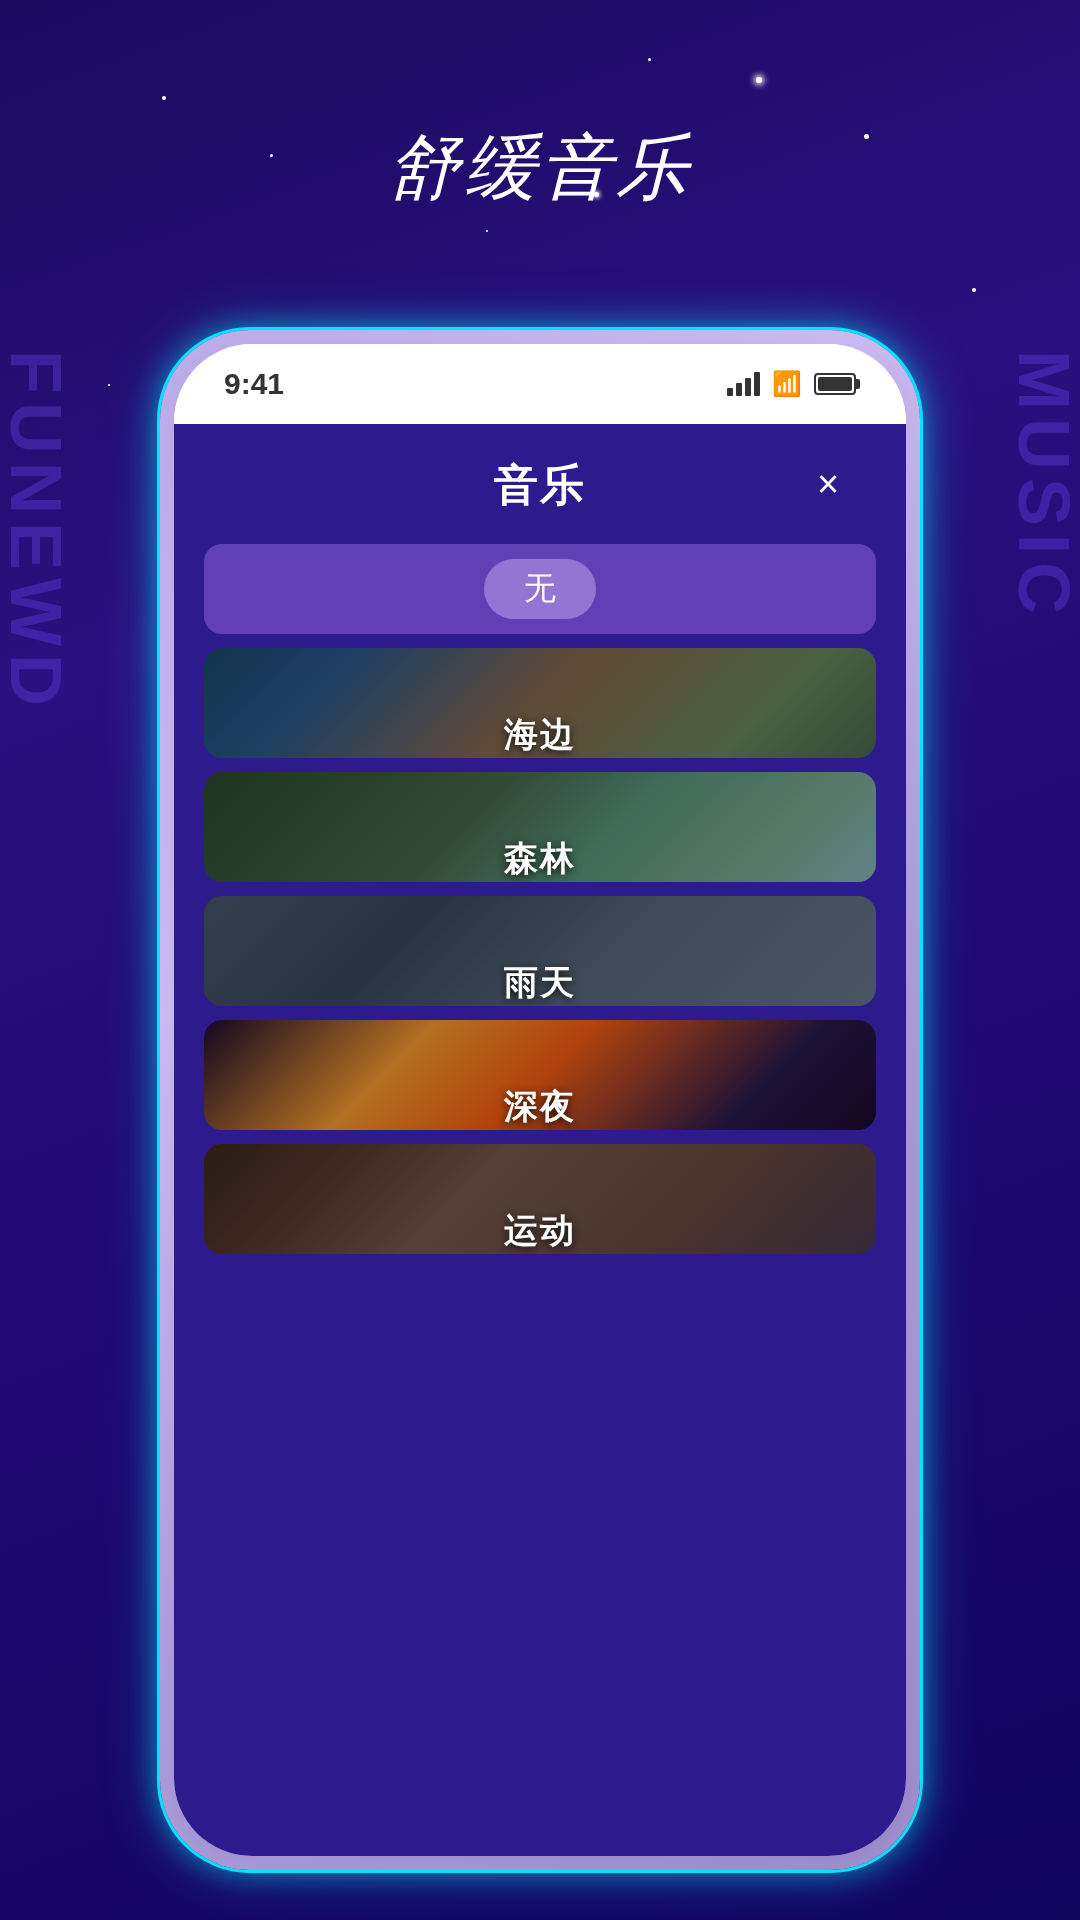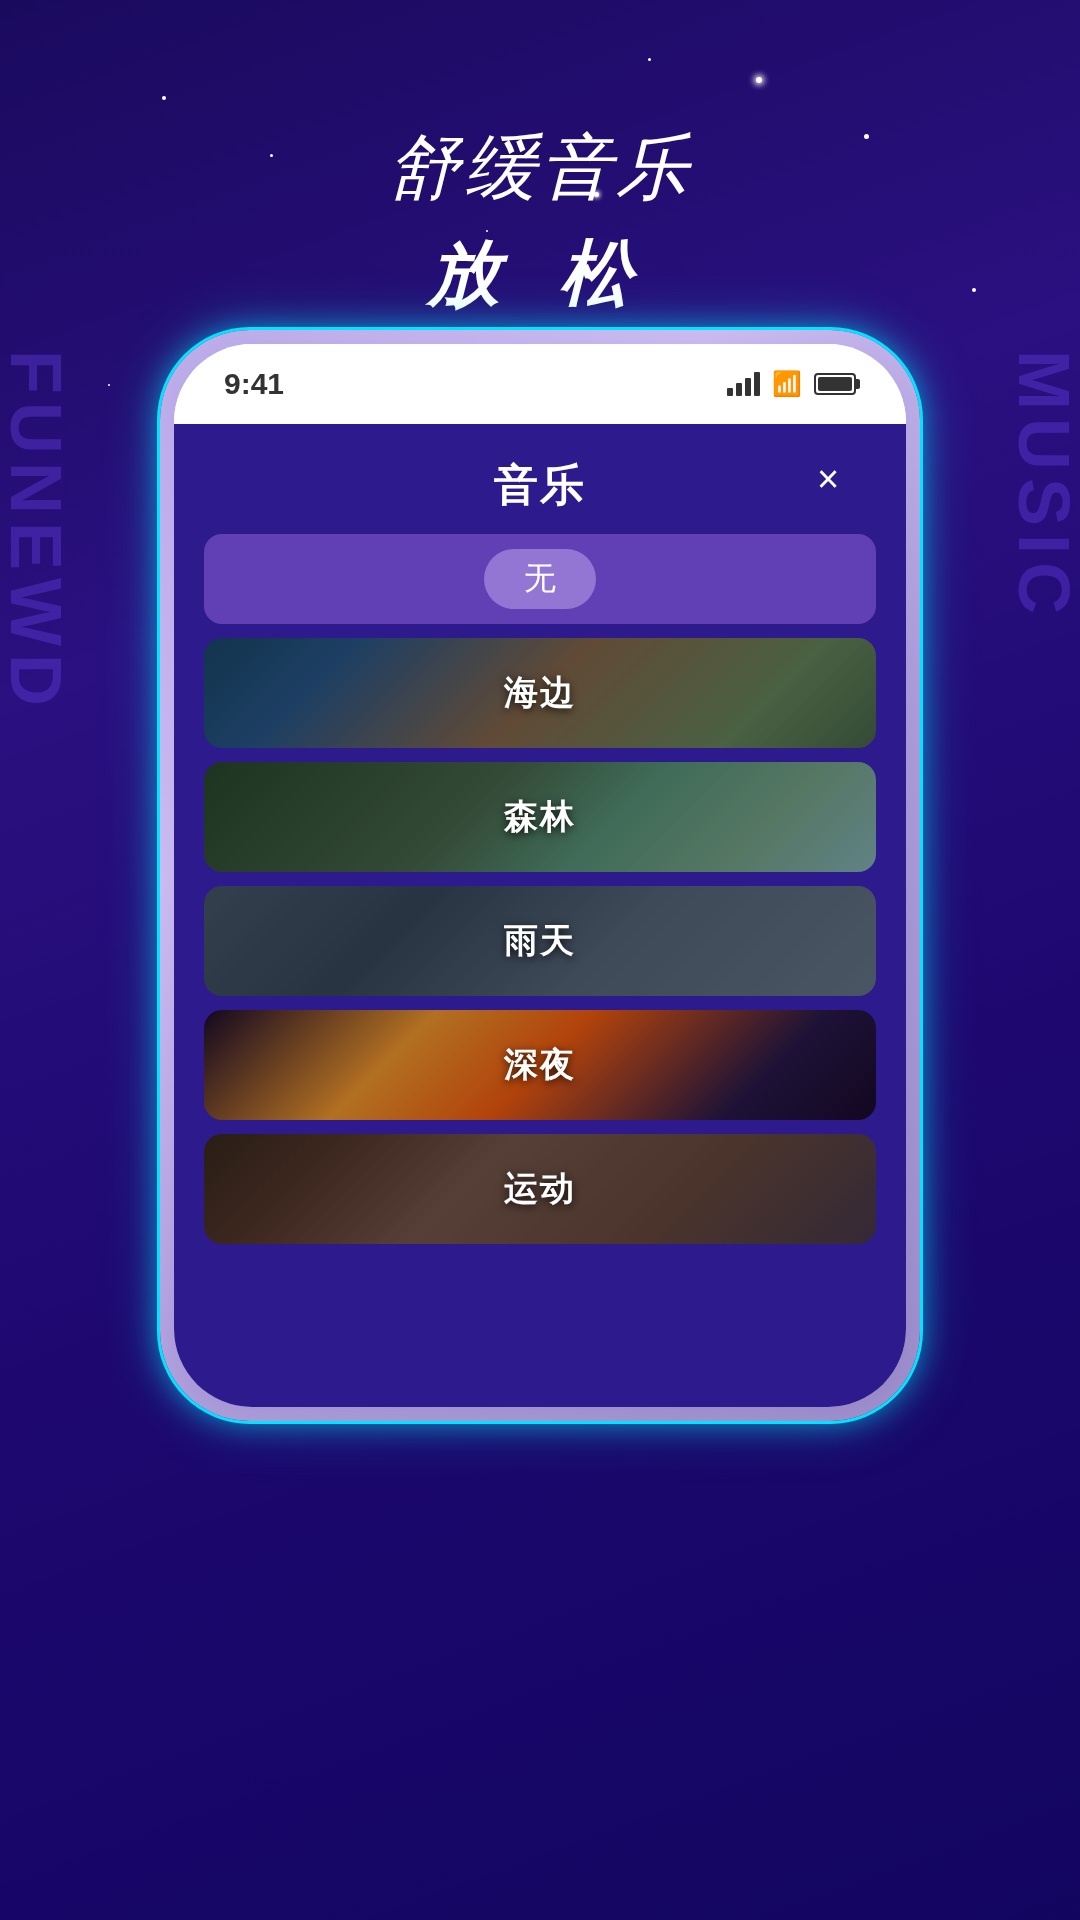--- a/index.html
+++ b/index.html
@@ -79,21 +79,21 @@
       margin-top: 10px;
     }
 
     
     .phone-wrapper {
       position: absolute;
       top: 330px;
       left: 50%;
       transform: translateX(-50%);
       width: 760px;
-      height: 1091px;
+      height: 1540px;
     }
 
     .phone-outer {
       width: 100%;
       height: 100%;
       background: linear-gradient(135deg, #b8a8e8 0%, #c8b8f0 30%, #a898d8 60%, #9888c8 100%);
       border-radius: 90px;
       padding: 14px;
       box-shadow:
         0 0 0 3px #00e5ff,
@@ -197,21 +197,21 @@
       height: calc(100% - 80px);
       display: flex;
       flex-direction: column;
     }
 
     
     .app-header {
       display: flex;
       align-items: center;
       justify-content: center;
-      padding: 32px 50px 19px;
+      padding: 32px 50px 29px;
       position: relative;
       background: #2d1b8e;
     }
 
     .app-title {
       font-size: 44px;
       font-weight: 600;
       color: white;
       letter-spacing: 2px;
     }
@@ -272,21 +272,21 @@
 
     
     .music-item {
       height: 110px;
       border-radius: 18px;
       overflow: hidden;
       position: relative;
       cursor: pointer;
       flex-shrink: 0;
       display: flex;
-      align-items: center;
+      align-items: flex-end;
       justify-content: center;
     }
 
     .music-item-bg {
       position: absolute;
       inset: 0;
       background-size: cover;
       background-position: center;
       filter: brightness(0.7);
     }
@@ -343,21 +343,20 @@
   <div class="star" style="width:2px;height:2px;top:18%;left:35%"></div>
   <div class="star" style="width:3px;height:3px;top:22%;left:75%"></div>
   <div class="star" style="width:4px;height:4px;top:25%;left:20%"></div>
 </div>
 
 <div class="side-text-left">FUNEWD</div>
 <div class="side-text-right">MUSIC</div>
 
 <div class="header-text">
   <span class="header-line1">舒缓音乐</span>
-  <span class="header-line2">放 松</span>
 </div>
 
 <div class="phone-wrapper">
   <div class="phone-outer">
     <div class="phone-inner">
 
       <div class="status-bar">
         <div class="notch"></div>
         <span class="status-time">9:41</span>
         <div class="status-icons">

